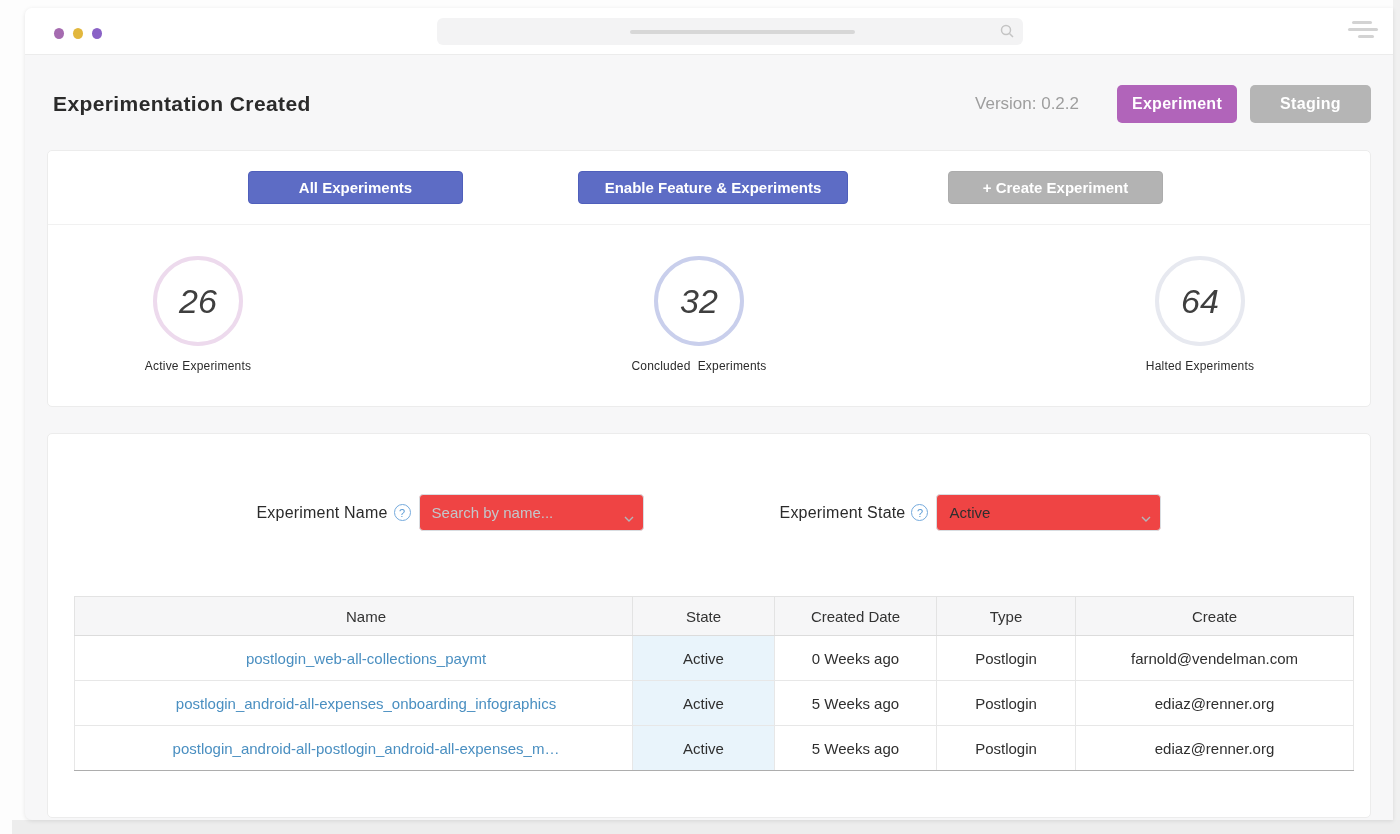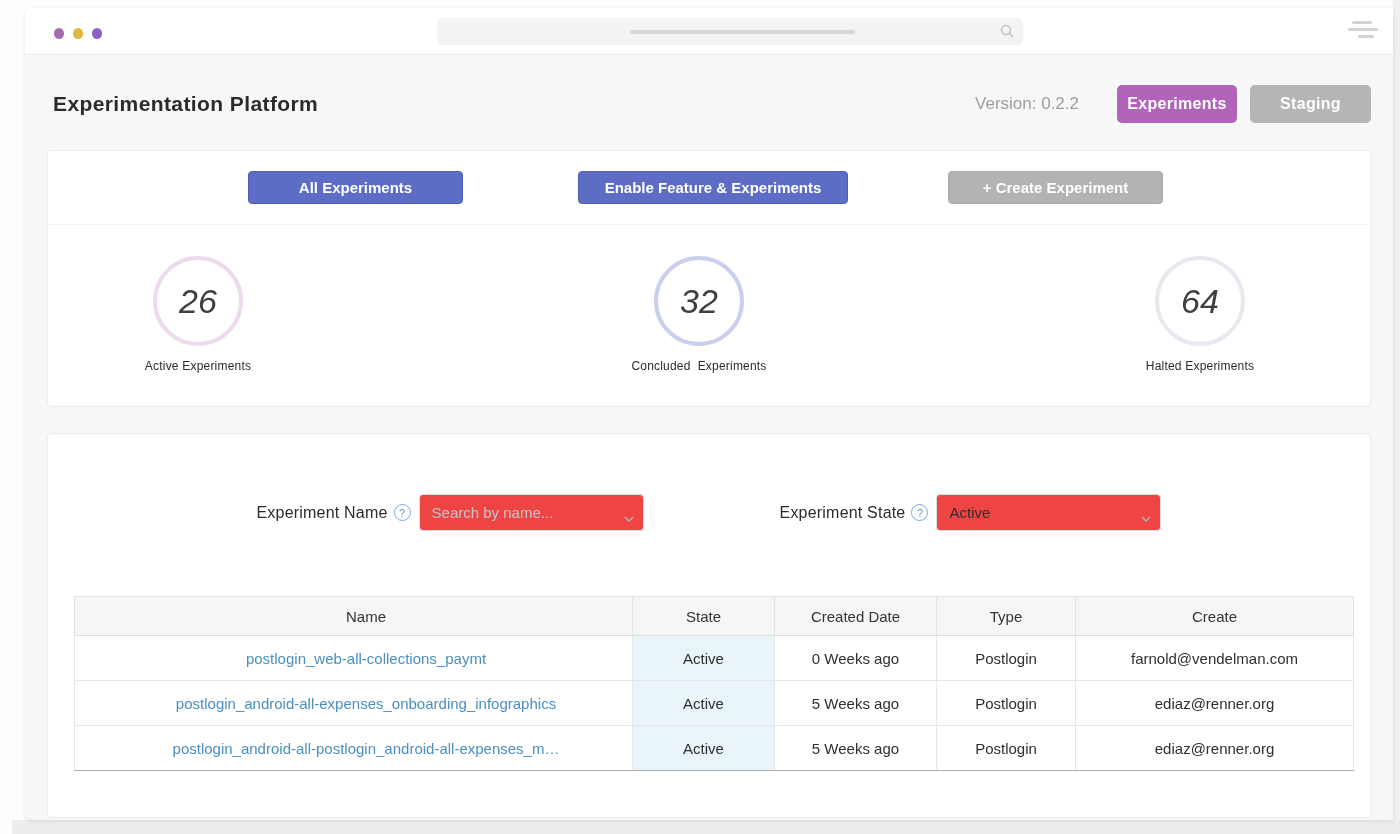--- a/index.html
+++ b/index.html
@@ -106,24 +106,24 @@
       </span>
     </div>
     <div class="menuicon">
         <i></i>
         <i></i>
         <i></i>
       </div>
   </div>
 
   <div class="pagehead">
-    <div class="page-title">Experimentation Platform</div>
+    <div class="page-title">Experimentation Created</div>
     <div class="head-right">
       <span class="version">Version: 0.2.2</span>
-      <button class="env-btn env-prod">Experiments</button>
+      <button class="env-btn env-prod">Experiment</button>
       <button class="env-btn env-stage">Staging</button>
     </div>
   </div>
 
   <div class="card card1">
     <div class="actions">
       <button class="act-btn act-indigo act-all">All Experiments</button>
       <button class="act-btn act-indigo act-enable">Enable Feature &amp; Experiments</button>
       <button class="act-btn act-gray act-create">+ Create Experiment</button>
     </div>

